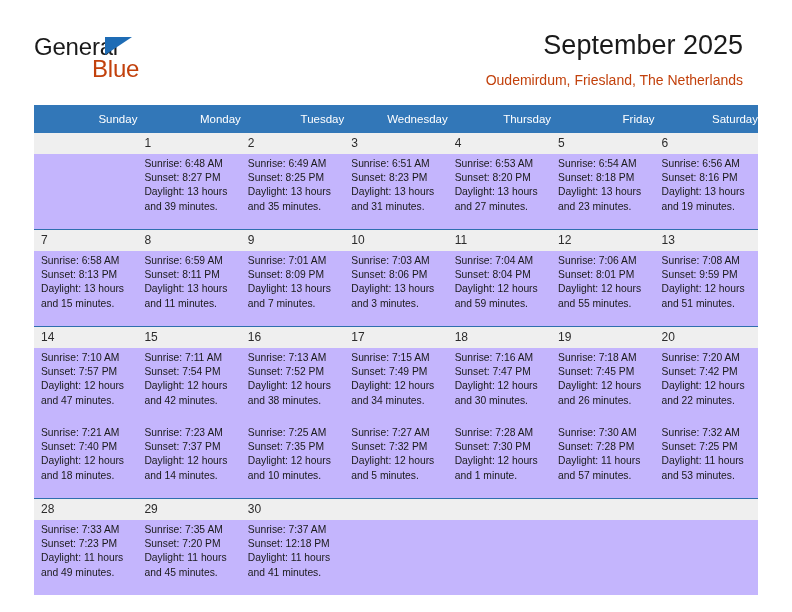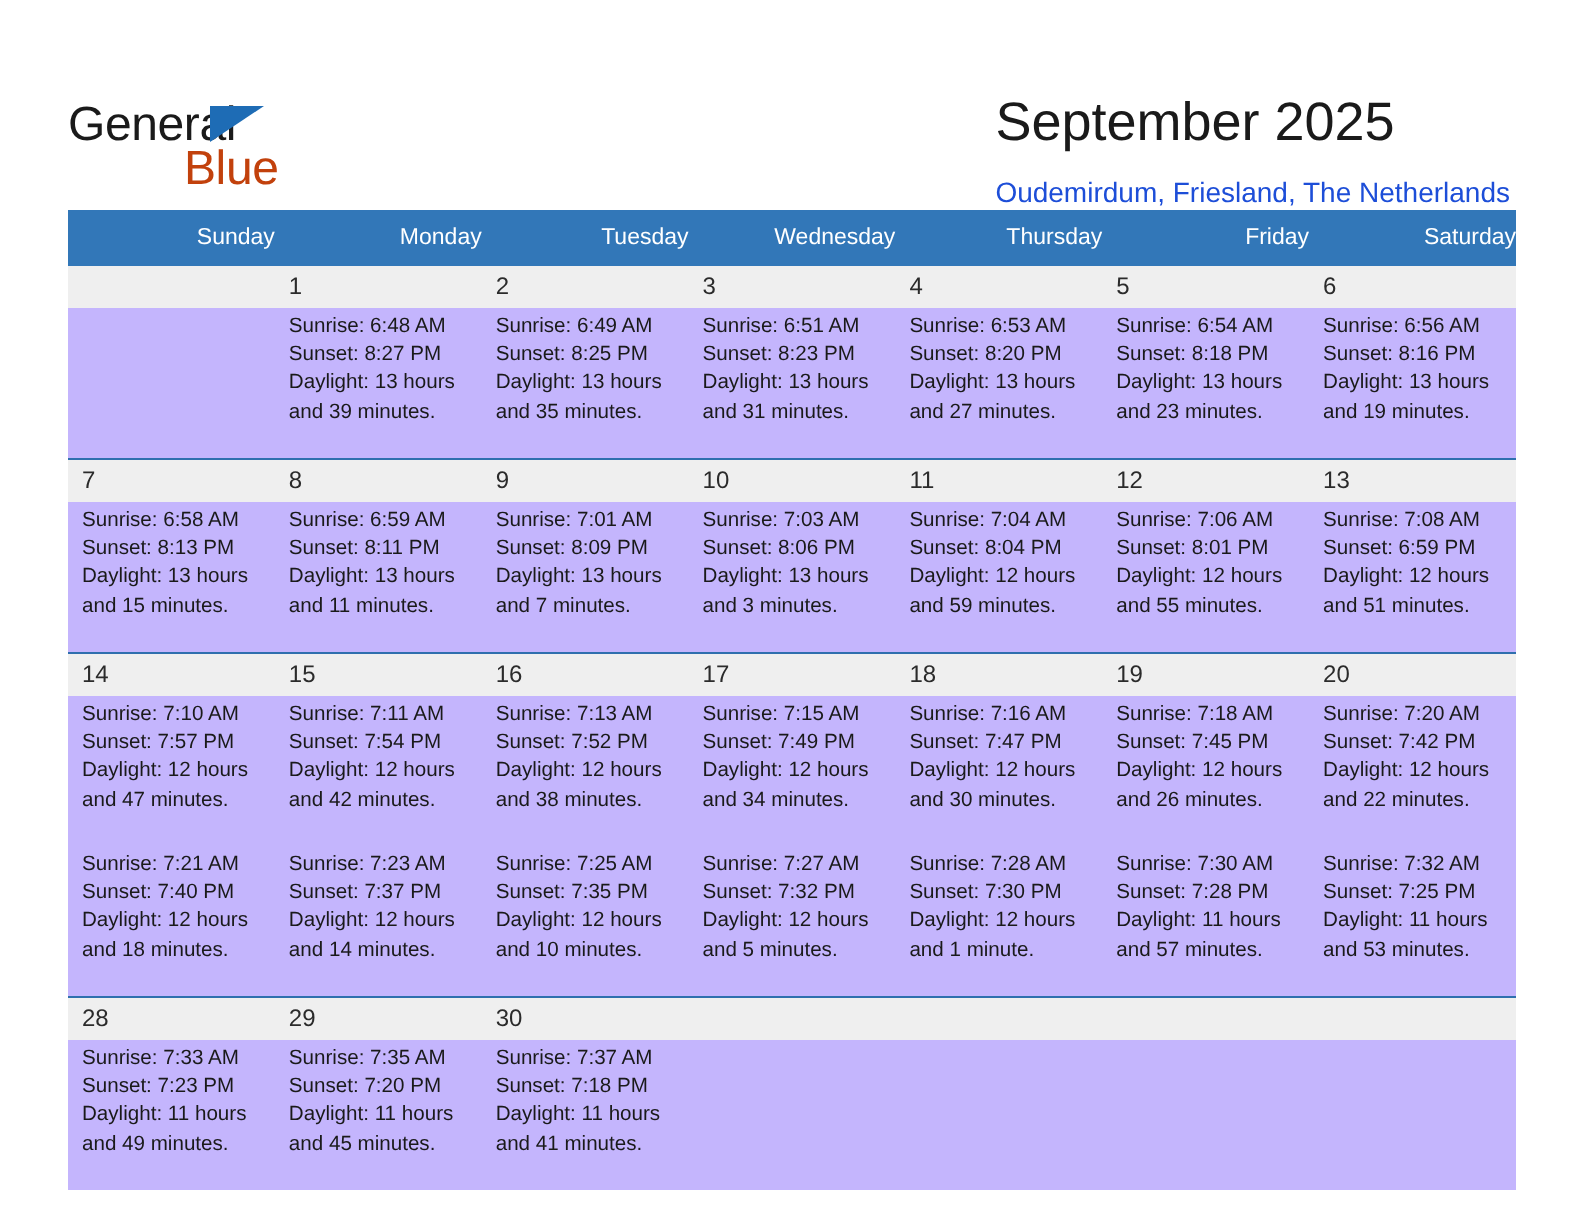--- a/index.html
+++ b/index.html
@@ -21,21 +21,20 @@
     box-sizing: border-box;
   }
 
   
   .header {
     position: absolute;
     left: 34px;
     top: 28px;
     right: 34px;
     height: 70px;
-    margin-top: 16px;
   }
   .logo {
     position: absolute;
     left: 0;
     top: 6px;
     width: 180px;
     height: 58px;
   }
   .logo-general {
     position: absolute;
@@ -62,35 +61,35 @@
     left: 58px;
     top: 22px;
     font-size: 24px;
     color: #c2410c;
     line-height: 26px;
     letter-spacing: -0.2px;
   }
 
   .title-block {
     position: absolute;
-    right: 3px;
+    right: 15px;
     top: 0;
-    text-align: left;
+    text-align: right;
   }
   .cal-title {
     font-size: 27px;
     color: #1a1a1a;
     line-height: 34px;
     font-weight: normal;
     margin: 0;
     white-space: nowrap;
   }
   .cal-subtitle {
     font-size: 14px;
-    color: #1d4ed8;
+    color: #c2410c;
     line-height: 20px;
     margin: 8px 0 0 0;
     white-space: nowrap;
   }
 
   
   .calendar {
     position: absolute;
     left: 34px;
     top: 105px;
@@ -272,21 +271,21 @@
           <div class="info-line">and 59 minutes.</div>
         </td>
         <td>
           <div class="info-line">Sunrise: 7:06 AM</div>
           <div class="info-line">Sunset: 8:01 PM</div>
           <div class="info-line">Daylight: 12 hours</div>
           <div class="info-line">and 55 minutes.</div>
         </td>
         <td>
           <div class="info-line">Sunrise: 7:08 AM</div>
-          <div class="info-line">Sunset: 6:59 PM</div>
+          <div class="info-line">Sunset: 9:59 PM</div>
           <div class="info-line">Daylight: 12 hours</div>
           <div class="info-line">and 51 minutes.</div>
         </td>
       </tr>
 
       <tr class="daynum-row">
         <td>14</td>
         <td>15</td>
         <td>16</td>
         <td>17</td>
@@ -401,21 +400,21 @@
           <div class="info-line">and 49 minutes.</div>
         </td>
         <td>
           <div class="info-line">Sunrise: 7:35 AM</div>
           <div class="info-line">Sunset: 7:20 PM</div>
           <div class="info-line">Daylight: 11 hours</div>
           <div class="info-line">and 45 minutes.</div>
         </td>
         <td>
           <div class="info-line">Sunrise: 7:37 AM</div>
-          <div class="info-line">Sunset: 7:18 PM</div>
+          <div class="info-line">Sunset: 12:18 PM</div>
           <div class="info-line">Daylight: 11 hours</div>
           <div class="info-line">and 41 minutes.</div>
         </td>
         <td>
           <div class="info-line"></div>
           <div class="info-line"></div>
           <div class="info-line"></div>
           <div class="info-line"></div>
         </td>
         <td>

